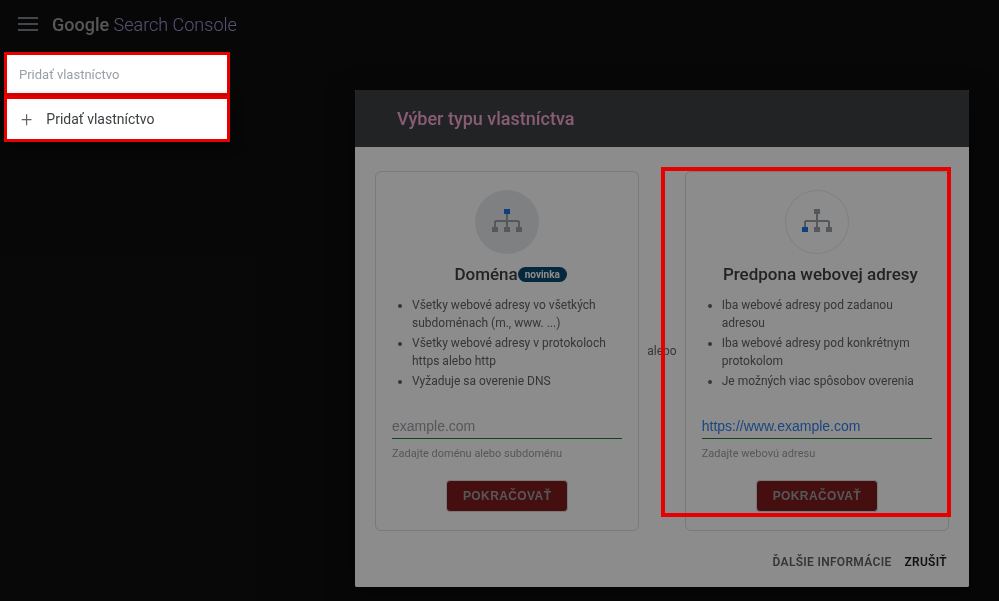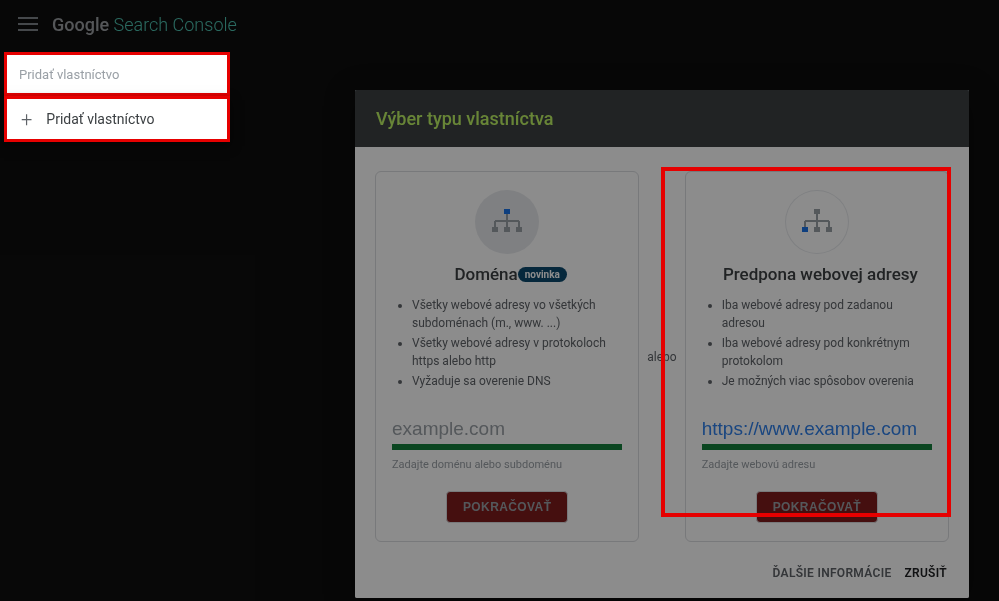--- a/index.html
+++ b/index.html
@@ -5,47 +5,47 @@
   * { box-sizing: border-box; margin: 0; padding: 0; }
   html, body { width: 999px; height: 601px; overflow: hidden; font-family: Roboto, Arial, sans-serif; background: #111; }
   .overlay-dim { position: absolute; inset: 0; background: rgba(0,0,0,0.55); z-index: 5; pointer-events: none; }
 
   
   .header { position: absolute; top: 0; left: 0; right: 0; height: 48px; display: flex; align-items: center; color: #c7c7c7; z-index: 1; }
   .hamburger { width: 20px; height: 14px; margin: 0 14px 0 18px; display: flex; flex-direction: column; justify-content: space-between; }
   .hamburger span { display: block; height: 2px; background: #9aa0a6; }
   .brand { font-size: 18px; color: #bdc1c6; }
   .brand .g { font-weight: 500; }
-  .brand .sc { font-weight: 300; color: #5eead4; }
+  .brand .sc { font-weight: 300; color: #c4b5fd; }
 
   
   .sidebar { position: absolute; top: 52px; left: 4px; width: 226px; z-index: 20; }
   .search-box { background: #fff; border: 3px solid #e60000; height: 44px; display: flex; align-items: center; padding: 0 12px; }
   .search-box span { color: #9aa0a6; font-size: 13px; }
   .dropdown-panel { background: #2d2e30; box-shadow: 0 4px 10px rgba(0,0,0,0.6); }
   .no-match { color: #9aa0a6; font-size: 12px; padding: 14px 12px; }
   .add-prop { background: #fff; border: 3px solid #e60000; height: 46px; display: flex; align-items: center; padding: 0 14px; gap: 14px; }
   .add-prop .plus { font-size: 20px; color: #5f6368; font-weight: 300; }
   .add-prop .label { color: #3c4043; font-size: 14px; }
 
   
   .dialog { position: absolute; left: 355px; top: 90px; width: 614px; background: #fff; border-radius: 2px; box-shadow: 0 6px 30px rgba(0,0,0,.4); z-index: 10; }
-  .dialog-head { background: #3c4043; color: #bef264; font-size: 18px; font-weight: 500; padding: 18px 21px; }
+  .dialog-head { background: #3c4043; color: #f9a8d4; font-size: 18px; font-weight: 500; padding: 18px 42px; }
   .dialog-body { position: relative; padding: 24px 20px 10px; }
   .cards-row { display: flex; align-items: stretch; }
   .card { flex: 1; border: 1px solid #dadce0; border-radius: 6px; padding: 18px 16px 18px; display: flex; flex-direction: column; align-items: center; }
   .sep { display: flex; align-items: center; padding: 0 8px; color: #5f6368; font-size: 12px; }
   .circle { width: 64px; height: 64px; border-radius: 50%; background: #e8eaed; display: flex; align-items: center; justify-content: center; margin-bottom: 10px; }
   .circle.white { background: #fff; box-shadow: 0 0 0 1px #e8eaed inset; }
   .card h3 { font-size: 17px; color: #3c4043; font-weight: 500; display: flex; align-items: center; gap: 0; margin-bottom: 12px; text-align: center; margin-left: 7px;}
   .badge { background: #0c4a6e; color: #fff; font-size: 10px; font-weight: 700; padding: 2px 7px; border-radius: 9px; }
   .card ul { align-self: stretch; color: #5f6368; font-size: 12px; line-height: 1.5; padding-left: 20px; margin-bottom: 16px; min-height:72px;}
   .card ul li { margin-bottom: 2px; }
   .input-wrap { align-self: stretch; margin: 6px 0 4px; }
-  .input-line { border: none; border-bottom: 6px solid #15803d; width: 100%; font-size: 19px; padding: 4px 0; outline: none; background: transparent; color: #3c4043; }
+  .input-line { border: none; border-bottom: 1px solid #15803d; width: 100%; font-size: 14px; padding: 4px 0; outline: none; background: transparent; color: #3c4043; }
   .input-line::placeholder { color: #9aa0a6; }
   .input-line.blue::placeholder { color: #1a73e8; opacity: 0.9; }
   .hint { color: #9aa0a6; font-size: 11px; margin-top: 4px; align-self: flex-start; }
   .btn { margin-top: 20px; border: 1px solid #dadce0; background: #7f1d1d; color: #9aa0a6; font-size: 12px; font-weight: 600; letter-spacing: .4px; padding: 8px 16px; border-radius: 4px; cursor: default; }
   .dialog-foot { display: flex; justify-content: flex-end; gap: 13px; padding: 14px 22px 18px; }
   .link-btn { color: #5f6368; font-size: 12px; font-weight: 600; letter-spacing: .3px; }
   .link-btn.strong { color: #202124; }
 
   
   .hl-right { position: absolute; border: 4px solid #e60000; top: 20px; right: 18px; width: 290px; height: 350px; pointer-events: none; z-index: 50; }

